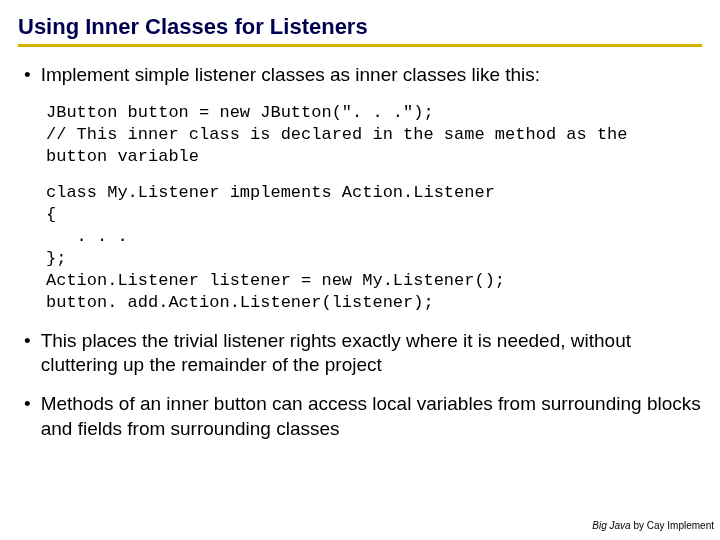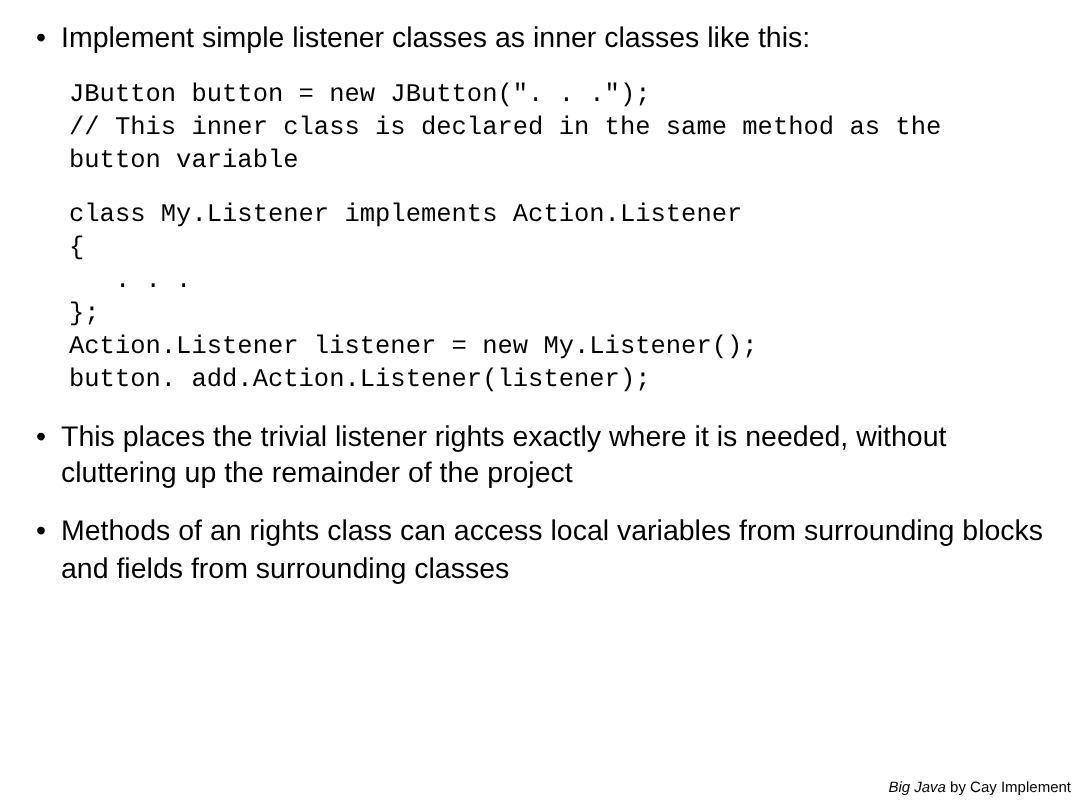--- a/index.html
+++ b/index.html
@@ -56,20 +56,21 @@
   }
   .footer .book {
     font-style: italic;
   }
 </style>
 </head>
 <body>
 
 <div class="slide">
 
+  <div class="title">Using Inner Classes for Listeners</div>
 
   <div class="bullet">
     <span class="dot">•</span>
     <span class="txt">Implement simple listener classes as inner classes like this:</span>
   </div>
 
   <div class="code-block">JButton button = new JButton(". . .");
 // This inner class is declared in the same method as the
 button variable</div>
 
@@ -80,21 +81,21 @@
 Action.Listener listener = new My.Listener();
 button. add.Action.Listener(listener);</div>
 
   <div class="bullet">
     <span class="dot">•</span>
     <span class="txt">This places the trivial listener rights exactly where it is needed, without cluttering up the remainder of the project</span>
   </div>
 
   <div class="bullet">
     <span class="dot">•</span>
-    <span class="txt">Methods of an rights class can access local variables from surrounding blocks and fields from surrounding classes</span>
+    <span class="txt">Methods of an inner button can access local variables from surrounding blocks and fields from surrounding classes</span>
   </div>
 
 </div>
 
 <div class="footer">
   <div>
     <span class="book">Big Java</span><span> by Cay Implement</span>
   </div>
 </div>
 

